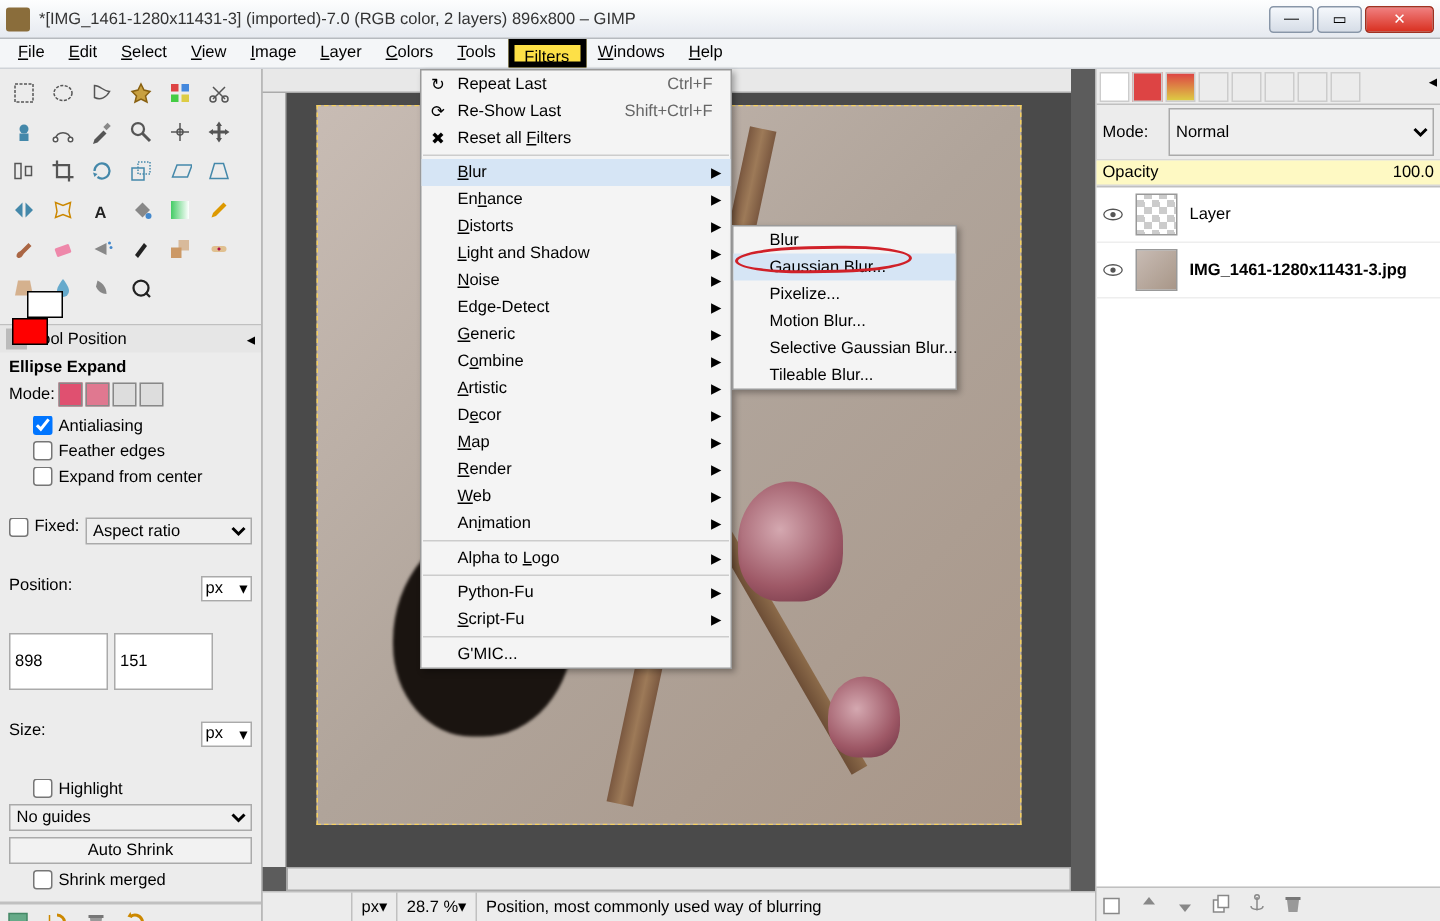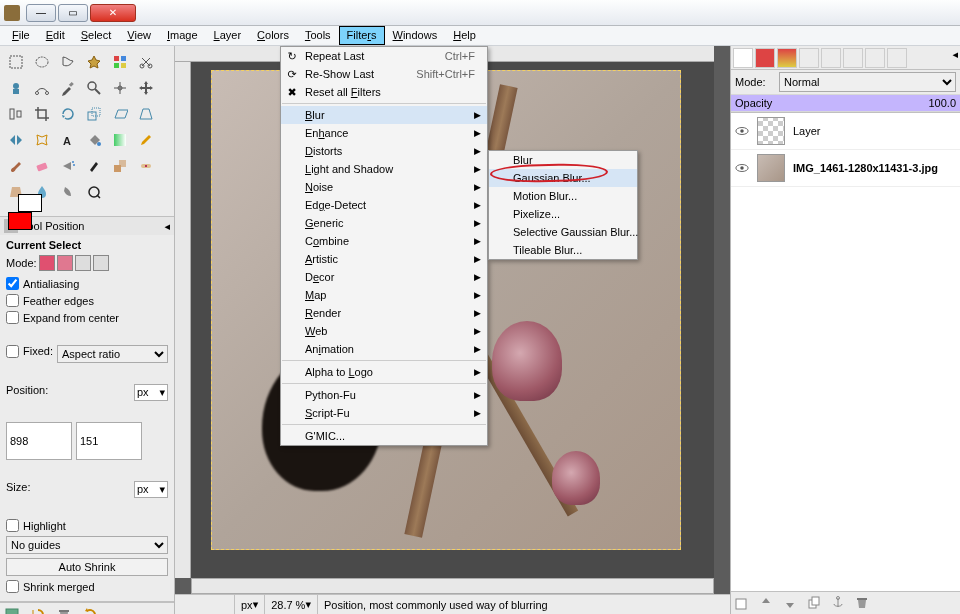--- a/index.html
+++ b/index.html
@@ -7,40 +7,40 @@
 
 .titlebar { height: 26px; background: linear-gradient(#fdfefe, #e6eaf0); border-bottom: 1px solid #b6babf; display: flex; align-items: center; padding: 0 4px; }
 .titlebar-icon { width: 16px; height: 16px; background: #8a6d3b; margin-right: 6px; border-radius: 2px; }
 .titlebar-text { flex: 1; color: #333; }
 .win-controls { display: flex; gap: 2px; }
 .win-btn { width: 30px; height: 18px; border: 1px solid #8896a8; border-radius: 3px; background: linear-gradient(#f5f8fc, #d6dde7); display: flex; align-items: center; justify-content: center; font-size: 10px; }
 .win-btn.close { background: linear-gradient(#f08080, #d93020); color: #fff; border-color: #a03020; width: 46px; }
 
 .menubar { height: 20px; background: #f4f6f8; border-bottom: 1px solid #cfd3d8; display: flex; align-items: stretch; padding: 0 4px; }
 .menubar span { padding: 3px 8px; cursor: default; }
-.menubar span:hover, .menubar span.open { background: #7dd3fc; border: 1px solid #000000; padding: 2px 7px; }
+.menubar span:hover, .menubar span.open { background: #fde047; border: 4px solid #000000; padding: 2px 7px; }
 
 .workspace { position: absolute; top: 46px; bottom: 0; left: 0; right: 0; display: flex; }
 .leftpanel { width: 175px; background: #ececec; border-right: 1px solid #b8b8b8; display: flex; flex-direction: column; }
 .toolbox { padding: 4px; display: flex; flex-wrap: wrap; gap: 2px; }
 .tool-slot { width: 24px; height: 24px; border: 1px solid transparent; background: #ececec; display: flex; align-items: center; justify-content: center; }
 .tool-slot svg { width: 16px; height: 16px; }
 .color-sw { margin: 4px 8px; width: 34px; height: 26px; position: relative; }
 .fg { position: absolute; width: 24px; height: 18px; background: #ff0000; border: 1px solid #000; left: 0; top: 0; }
 .bg { position: absolute; width: 24px; height: 18px; background: #fff; border: 1px solid #000; right: 0; bottom: 0; }
 
 .tool-options { border-top: 1px solid #c0c0c0; border-bottom: 1px solid #c0c0c0; }
 .to-header { background: #e6e6e6; padding: 2px 4px; display: flex; align-items: center; }
 .to-header .ico { width: 14px; height: 14px; background: #bbb; margin-right: 4px; }
 .to-header .spacer { flex: 1; }
 .to-body { padding: 4px 6px; }
 .to-body b { display: block; margin-bottom: 4px; }
 .modes-row { display: flex; align-items: center; gap: 2px; margin-bottom: 6px; }
 .modes-row .m { width: 16px; height: 16px; background: #e48; border: 1px solid #888; }
-.chk { display: flex; align-items: center; gap: 4px; margin: 4px 0; }
+.chk { display: flex; align-items: center; gap: 4px; margin: 4px 16px; }
 .chk input { margin: 0; }
 .row { display: flex; align-items: flex-start; gap: 4px; margin: 21px 0; }
 .row label { min-width: 42px; }
 .row input[type="text"] { flex: 1; border: 1px solid #aaa; padding: 1px 3px; height: 18px; }
 .unit { width: 34px; border: 1px solid #aaa; background: #fff; font-size: 10px; padding: 1px 2px; display: flex; justify-content: space-between; }
 .two-inputs { display: flex; gap: 4px; }
 .two-inputs input { width: 66px; border: 1px solid #aaa; padding: 18px 3px; height: 18px; }
 select.full { width: 100%; border: 1px solid #aaa; height: 18px; font-size: 11px; }
 button.full { width: 100%; margin-top: 4px; border: 1px solid #aaa; background: #f2f2f2; height: 18px; font-size: 11px; }
 
@@ -62,21 +62,21 @@
 .bud3 { width: 36px; height: 40px; left: 270px; top: 100px; background: radial-gradient(#8a6a4a,#5a4028); }
 
 .hscroll { position: absolute; left: 16px; right: 16px; bottom: 20px; height: 16px; background: #e8e8e8; border: 1px solid #aaa; }
 .statusbar { position: absolute; left: 0; right: 0; bottom: 0; height: 20px; background: #ececec; border-top: 1px solid #c0c0c0; display: flex; align-items: center; }
 .statusbar .seg { border-right: 1px solid #c0c0c0; padding: 0 6px; height: 100%; display: flex; align-items: center; }
 
 .rightpanel { width: 230px; background: #ececec; border-left: 1px solid #b8b8b8; display: flex; flex-direction: column; }
 .rp-tabs { height: 24px; border-bottom: 1px solid #c0c0c0; display: flex; gap: 2px; padding: 2px; }
 .rp-tabs .t { width: 20px; height: 20px; border: 1px solid #ccc; }
 .rp-row { display: flex; align-items: center; padding: 2px 4px; border-bottom: 1px solid #d8d8d8; }
-.rp-row select, .rp-row input { flex: 1; border: 1px solid #aaa; height: 20px; font-size: 11px; }
+.rp-row select, .rp-row input { flex: 1; border: 1px solid #aaa; height: 32px; font-size: 11px; }
 .rp-label { width: 44px; }
 .opacity-val { width: 32px; text-align: right; }
 .layers { flex: 1; background: #fff; border-top: 1px solid #c0c0c0; }
 .layer-row { display: flex; align-items: center; padding: 4px; border-bottom: 1px solid #eee; gap: 8px; }
 .eye { width: 14px; height: 10px; }
 .thumb { width: 28px; height: 28px; border: 1px solid #999; background: repeating-conic-gradient(#ccc 0 25%, #fff 0 50%) 0/10px 10px; }
 .thumb.img { background: linear-gradient(135deg,#c8bcb4,#a89688); }
 .rp-bottom { border-top: 1px solid #c0c0c0; padding: 4px; display: flex; gap: 10px; justify-content: flex-start; }
 .rp-bottom .bi { width: 14px; height: 14px; }
 
@@ -90,20 +90,21 @@
 .filters-menu { left: 280px; top: 46px; width: 208px; }
 .blur-menu { left: 488px; top: 150px; width: 150px; }
 .circled { position: absolute; border: 2px solid #d02028; border-radius: 50%/60%; width: 118px; height: 18px; left: 490px; top: 164px; z-index: 101; pointer-events: none; transform: rotate(-1deg); }
 u.accel { text-decoration: underline; }
 </style>
 </head>
 <body>
 
 <div class="titlebar">
   <div class="titlebar-icon"></div>
+  <div class="titlebar-text">*[IMG_1461-1280x11431-3] (imported)-7.0 (RGB color, 2 layers) 896x800 – GIMP</div>
   <div class="win-controls">
     <div class="win-btn">—</div>
     <div class="win-btn">▭</div>
     <div class="win-btn close">✕</div>
   </div>
 </div>
 
 <div class="menubar">
   <span><u class="accel">F</u>ile</span>
   <span><u class="accel">E</u>dit</span>
@@ -324,21 +325,21 @@
       </div>
 
     <div class="tool-options">
       <div class="to-header">
         <div class="ico"></div>
         <span>Tool Position</span>
         <div class="spacer"></div>
         <span>◂</span>
       </div>
       <div class="to-body">
-        <b>Current Select</b>
+        <b>Ellipse Expand</b>
         <div class="modes-row">
           <span>Mode:</span>
           <div class="m" style="background:#e05070"></div>
           <div class="m" style="background:#e07890"></div>
           <div class="m" style="background:#ddd"></div>
           <div class="m" style="background:#ddd"></div>
         </div>
         <label class="chk">
             <input type="checkbox" checked="" style="">
             <span>Antialiasing</span>
@@ -442,21 +443,21 @@
       <div class="t"></div>
       <div class="t"></div>
       <div class="t"></div>
       <div style="flex:1"></div>
       <span>◂</span>
     </div>
     <div class="rp-row">
       <span class="rp-label">Mode:</span>
       <select><option>Normal</option></select>
     </div>
-    <div class="rp-row" style="background:#c4b5fd">
+    <div class="rp-row" style="background:#fef9c3">
       <span class="rp-label">Opacity</span>
       <div style="flex:1"></div>
       <span class="opacity-val">100.0</span>
     </div>
     <div class="layers">
       <div class="layer-row">
         <svg class="eye" viewBox="0 0 16 10">
             <ellipse cx="8" cy="5" rx="7" ry="4" fill="none" stroke="#555"></ellipse>
             <circle cx="8" cy="5" r="2" fill="#555"></circle>
           </svg>
@@ -591,24 +592,24 @@
 </div>
 
 <div class="dropdown blur-menu">
   <div class="item">
       <span>Blur</span>
     </div>
   <div class="item hover">
       <span>Gaussian Blur...</span>
     </div>
   <div class="item">
+      <span>Pixelize...</span>
+    </div>
+  <div class="item">
       <span>Motion Blur...</span>
-    </div>
-  <div class="item">
-      <span>Pixelize...</span>
     </div>
   <div class="item">
       <span>Selective Gaussian Blur...</span>
     </div>
   <div class="item">
       <span>Tileable Blur...</span>
     </div>
 </div>
 <div class="circled"></div>
 

